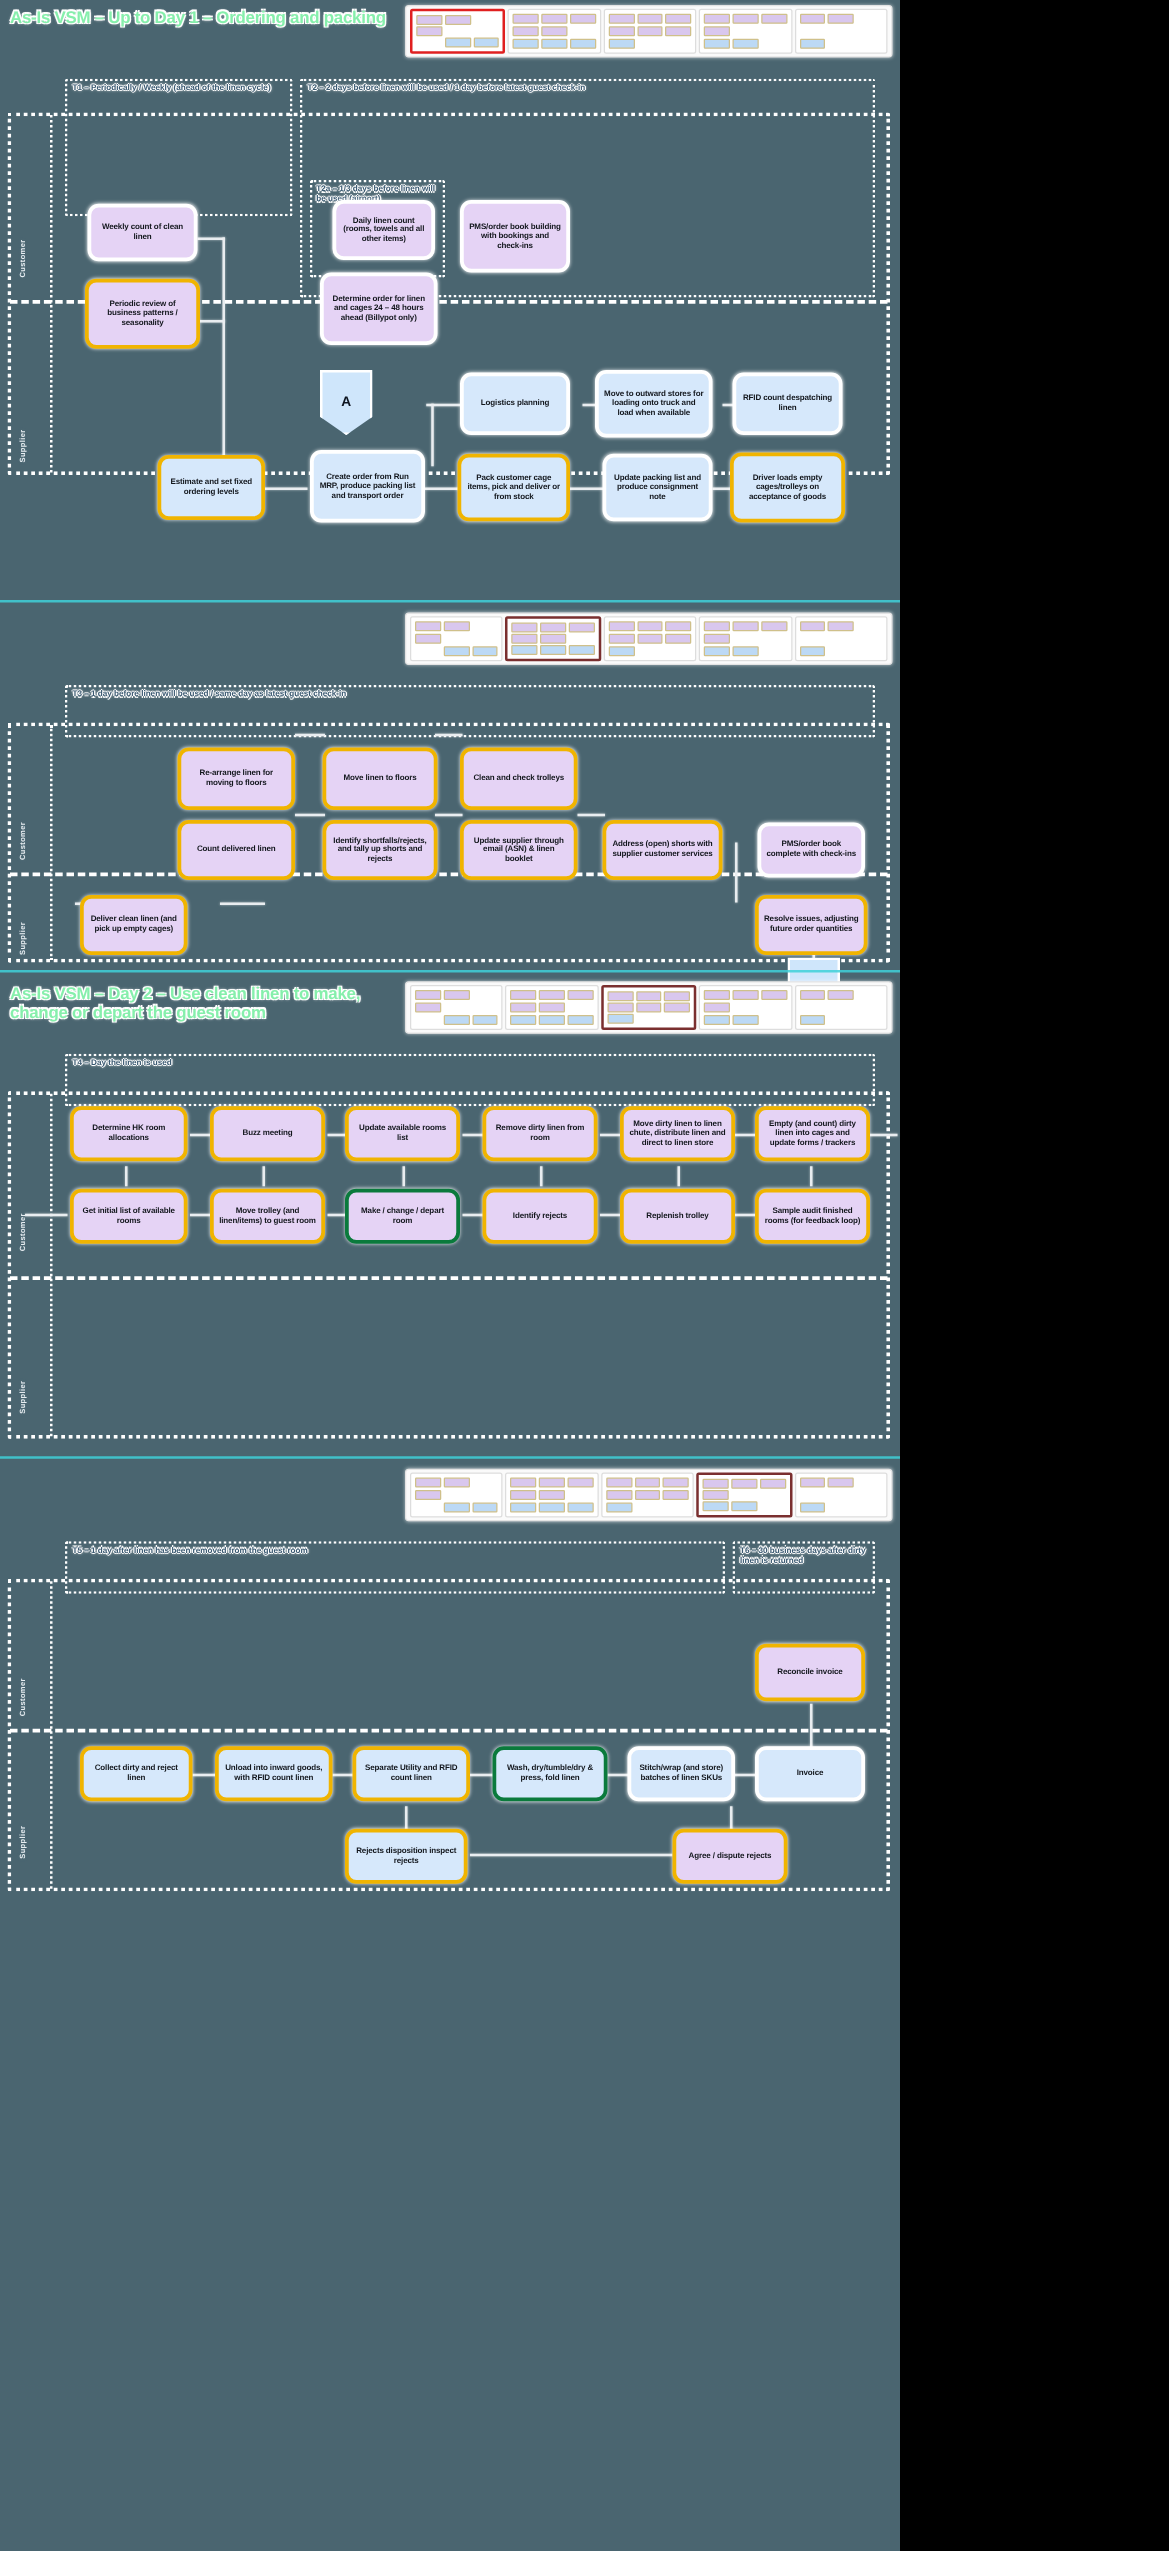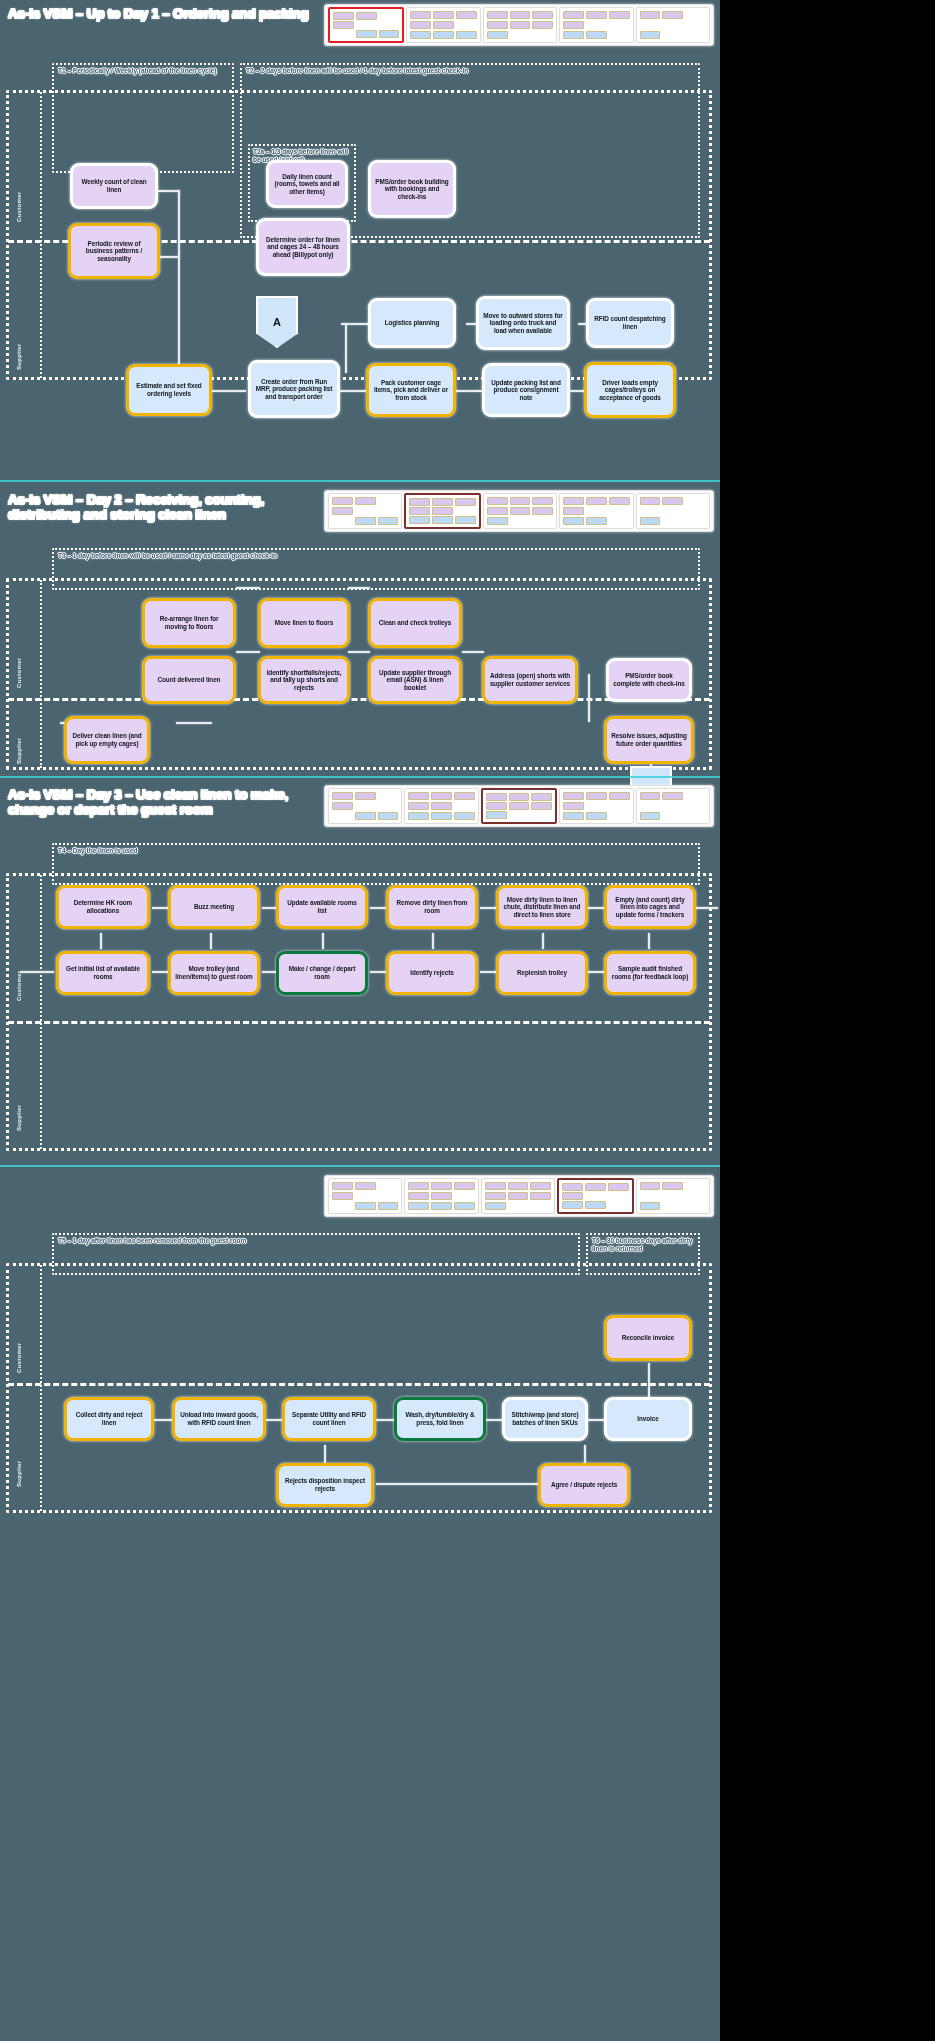--- a/index.html
+++ b/index.html
@@ -10,21 +10,21 @@
   }
   .page{
     position:absolute;left:0;top:0;width:720px;height:2041px;
     background:#4a6570;
   }
   
   .section{position:relative;width:720px;}
   .sec-head{position:relative;height:60px;}
   .sec-title{
     position:absolute;left:8px;top:6px;width:320px;
-    font-size:13.5px;font-weight:bold;color:#ffffff;
+    font-size:13.5px;font-weight:bold;color:#86efac;
     line-height:15px;letter-spacing:-.2px;
     text-shadow:0 0 2px #fff,0 0 3px #fff,1px 1px 0 #fff,-1px -1px 0 #fff,1px -1px 0 #fff,-1px 1px 0 #fff;
   }
   .divider{position:absolute;left:0;width:720px;height:2px;background:#3fd0d8;opacity:.85;}
 
   
   .navstrip{
     position:absolute;right:6px;top:4px;height:42px;width:390px;
     background:#fafafa;border:1px solid #e3e3e3;border-radius:3px;
     display:flex;align-items:stretch;padding:2px;box-sizing:border-box;
@@ -229,21 +229,20 @@
       <div class="node n-blue n-plain" style="left:586px;top:238px;width:88px;height:50px;">RFID count despatching linen</div>
       <div class="node n-blue hl-amber" style="left:584px;top:302px;width:92px;height:56px;">Driver loads empty cages/trolleys on acceptance of goods</div>
 
       <div class="pentagon" style="left:256px;top:236px;width:38px;height:48px;">A</div>
     </div>
     <div class="divider" style="top:480px;"></div>
   </div>
 
   <div class="section" style="height:295px;">
     <div class="sec-head">
-      <div class="sec-title">As-Is VSM – Day 2 – Receiving, counting, distributing and storing clean linen</div>
       <div class="navstrip">
         <div class="navpage">
           <div class="navrow">
               <span class="navchip p"></span>
               <span class="navchip p"></span>
               <span class="navchip e"></span>
             </div>
           <div class="navrow">
               <span class="navchip p"></span>
               <span class="navchip e"></span>
@@ -359,21 +358,21 @@
       <div class="node n-purple hl-amber" style="left:64px;top:170px;width:86px;height:48px;">Deliver clean linen (and pick up empty cages)</div>
       <div class="node n-purple hl-amber" style="left:604px;top:170px;width:90px;height:48px;">Resolve issues, adjusting future order quantities</div>
 
       <div class="pentagon" style="left:630px;top:220px;width:38px;height:46px;">A</div>
     </div>
     <div class="divider" style="top:290px;"></div>
   </div>
 
   <div class="section" style="height:390px;">
     <div class="sec-head">
-      <div class="sec-title">As-Is VSM – Day 3 – Use clean linen to make, change or depart the guest room</div>
+      <div class="sec-title">As-Is VSM – Day 2 – Use clean linen to make, change or depart the guest room</div>
       <div class="navstrip">
         <div class="navpage">
           <div class="navrow">
               <span class="navchip p"></span>
               <span class="navchip p"></span>
               <span class="navchip e"></span>
             </div>
           <div class="navrow">
               <span class="navchip p"></span>
               <span class="navchip e"></span>

